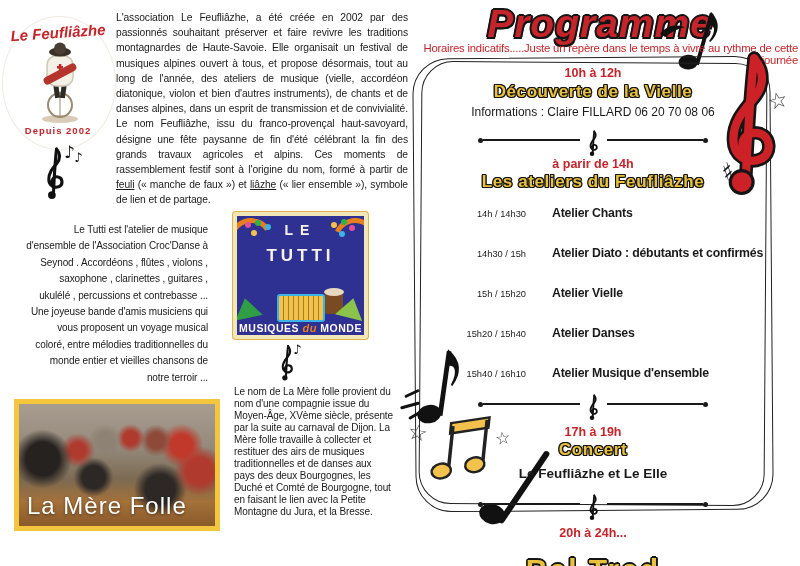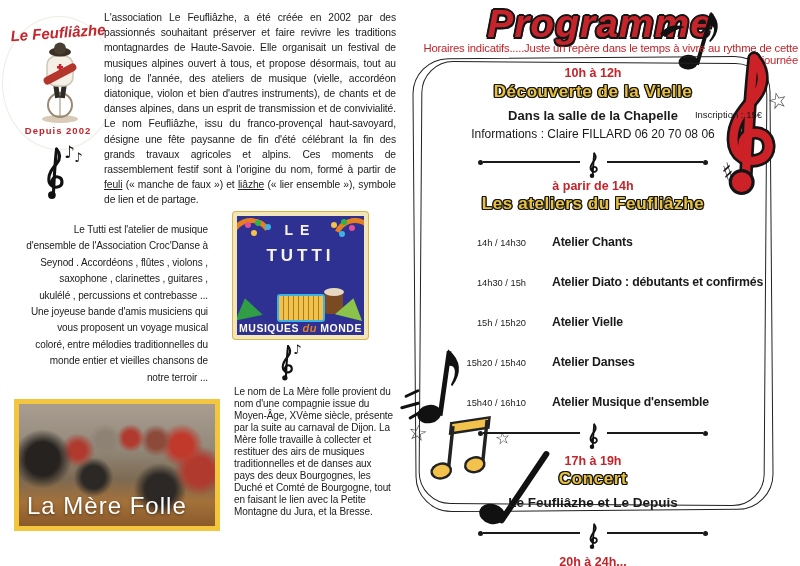--- a/index.html
+++ b/index.html
@@ -8,21 +8,21 @@
   .abs{position:absolute;}
 
   
   #left-page{position:absolute;left:0;top:0;width:400px;height:566px;}
   .logo-circle{left:2px;top:16px;width:112px;height:132px;border:1px solid #f0ebe3;border-radius:50%;}
   .logo-title{left:4px;top:24px;width:108px;text-align:center;color:#c5242a;
               font-size:15px;font-weight:bold;font-style:italic;transform:rotate(-4deg);}
   .logo-since{left:4px;top:125px;width:108px;text-align:center;color:#c5242a;
               font-size:9.5px;font-weight:bold;letter-spacing:1px;}
   .para{line-height:14.5px;font-size:10px;letter-spacing:-0.1px;}
-  #para1{left:104px;top:10px;width:292px;text-align:justify;line-height:15.2px;font-size:10.3px;}
+  #para1{left:116px;top:10px;width:292px;text-align:justify;line-height:15.2px;font-size:10.3px;}
   #para2{left:26px;top:222px;width:182px;text-align:right;line-height:16.4px;}
   #para3{left:234px;top:386px;width:160px;text-align:left;line-height:12px;}
   .uword{text-decoration:underline;}
 
   
   #tutti{left:233px;top:212px;width:127px;height:119px;background:#2e3192;
          border:4px solid #f0e6b8;box-shadow:0 0 0 1px #e0b24a;border-radius:3px;overflow:hidden;}
   .tutti-word1{left:0;top:6px;width:100%;text-align:center;color:#f6f3ec;font-weight:bold;
                font-size:14px;letter-spacing:7px;}
   .tutti-word2{left:0;top:30px;width:100%;text-align:center;color:#f6f3ec;font-weight:bold;
@@ -89,21 +89,21 @@
        1px 1px 0 #151515,-1px 1px 0 #151515,1px -1px 0 #151515,-1px -1px 0 #151515;}
   .venue-row{position:relative;margin-top:4px;}
   .venue{font-weight:bold;font-size:13px;}
   .inscription{position:absolute;right:-2px;top:3px;font-size:9.5px;}
   .info-line{margin-top:3px;font-size:12px;}
   .divider{display:flex;align-items:center;width:230px;margin:7px auto 0 auto;}
   .dv-line{flex:1;height:1.6px;background:#1a1a1a;}
   .dv-dot{width:5px;height:5px;border-radius:50%;background:#1a1a1a;}
   .dv-clef{margin:0 7px;transform:translateY(4px);}
   .workshops{display:grid;grid-template-columns:78px auto;column-gap:12px;row-gap:2.5px;
-     width:290px;margin:21px auto 0 auto;text-align:left;align-items:baseline;gap:26px;}
+     width:290px;margin:14px auto 0 auto;text-align:left;align-items:baseline;gap:26px;}
   .ws-time{font-size:9.3px;text-align:right;white-space:nowrap;}
   .ws-name{font-size:12.3px;font-weight:bold;white-space:nowrap;letter-spacing:-0.2px;}
   .performers{margin-top:6px;font-size:13.5px;font-weight:bold;}
   .baltrad{color:#e9c13e;font-weight:bold;font-size:30px;letter-spacing:2px;
      text-shadow:1.6px 0 0 #151515,-1.6px 0 0 #151515,0 1.6px 0 #151515,0 -1.6px 0 #151515,
        1.3px 1.3px 0 #151515,-1.3px 1.3px 0 #151515,1.3px -1.3px 0 #151515,-1.3px -1.3px 0 #151515;margin-top:13px;}
   .bands-row{display:flex;justify-content:center;align-items:baseline;gap:16px;margin-top:3px;}
   .band1{font-size:19px;font-weight:bold;border-bottom:2px solid #151515;padding-bottom:5px;}
   .band-link{font-size:12.5px;}
   .band2{font-size:23px;font-weight:bold;border-bottom:2px solid #151515;padding-bottom:1px;}
@@ -243,24 +243,20 @@
 
     <svg class="abs" style="left:98px;top:438px;transform:rotate(34deg);" width="40" height="100" viewBox="0 0 40 100">
       <ellipse cx="13" cy="86" rx="13" ry="10" transform="rotate(-20 13 86)" fill="#111"></ellipse>
       <path d="M24.5 86 L24.5 6" stroke="#111" stroke-width="6" stroke-linecap="round"></path>
     </svg>
 
     <div id="prog-content" class="abs">
 
       <div class="red-time" style="margin-top:6px;">10h à 12h</div>
       <div class="y-title" style="margin-top:2px;">Découverte de la Vielle</div>
-      <div class="venue-row">
-        <span class="venue">Dans la salle de la Chapelle</span>
-        <span class="inscription">Inscription : 15€</span>
-      </div>
       <div class="info-line">Informations : Claire FILLARD 06 20 70 08 06</div>
 
       <div class="divider">
         <span class="dv-dot"></span>
           <span class="dv-line"></span>
         <svg class="dv-clef" width="13" height="28" viewBox="0 0 60 150">
           <path d="M34 8 C44 20 44 34 34 46 C22 60 14 70 14 86 C14 102 28 110 40 105 C52 100 50 82 38 80 C28 78 20 86 24 96" fill="none" stroke="#111" stroke-width="10" stroke-linecap="round"></path>
           <path d="M34 8 C30 40 28 80 26 122" fill="none" stroke="#111" stroke-width="10" stroke-linecap="round"></path>
           <circle cx="22" cy="127" r="12" fill="#111"></circle>
         </svg>
@@ -291,21 +287,21 @@
           <path d="M34 8 C44 20 44 34 34 46 C22 60 14 70 14 86 C14 102 28 110 40 105 C52 100 50 82 38 80 C28 78 20 86 24 96" fill="none" stroke="#111" stroke-width="10" stroke-linecap="round"></path>
           <path d="M34 8 C30 40 28 80 26 122" fill="none" stroke="#111" stroke-width="10" stroke-linecap="round"></path>
           <circle cx="22" cy="127" r="12" fill="#111"></circle>
         </svg>
         <span class="dv-line"></span>
           <span class="dv-dot"></span>
       </div>
 
       <div class="red-time" style="margin-top:7px;">17h à 19h</div>
       <div class="y-title" style="margin-top:1px;">Concert</div>
-      <div class="performers">Le Feufliâzhe et Le Depuis</div>
+      <div class="performers">Le Feufliâzhe et Le Elle</div>
 
       <div class="divider" style="margin-top:9px;">
         <span class="dv-dot"></span>
           <span class="dv-line"></span>
         <svg class="dv-clef" width="13" height="28" viewBox="0 0 60 150">
           <path d="M34 8 C44 20 44 34 34 46 C22 60 14 70 14 86 C14 102 28 110 40 105 C52 100 50 82 38 80 C28 78 20 86 24 96" fill="none" stroke="#111" stroke-width="10" stroke-linecap="round"></path>
           <path d="M34 8 C30 40 28 80 26 122" fill="none" stroke="#111" stroke-width="10" stroke-linecap="round"></path>
           <circle cx="22" cy="127" r="12" fill="#111"></circle>
         </svg>
         <span class="dv-line"></span>

